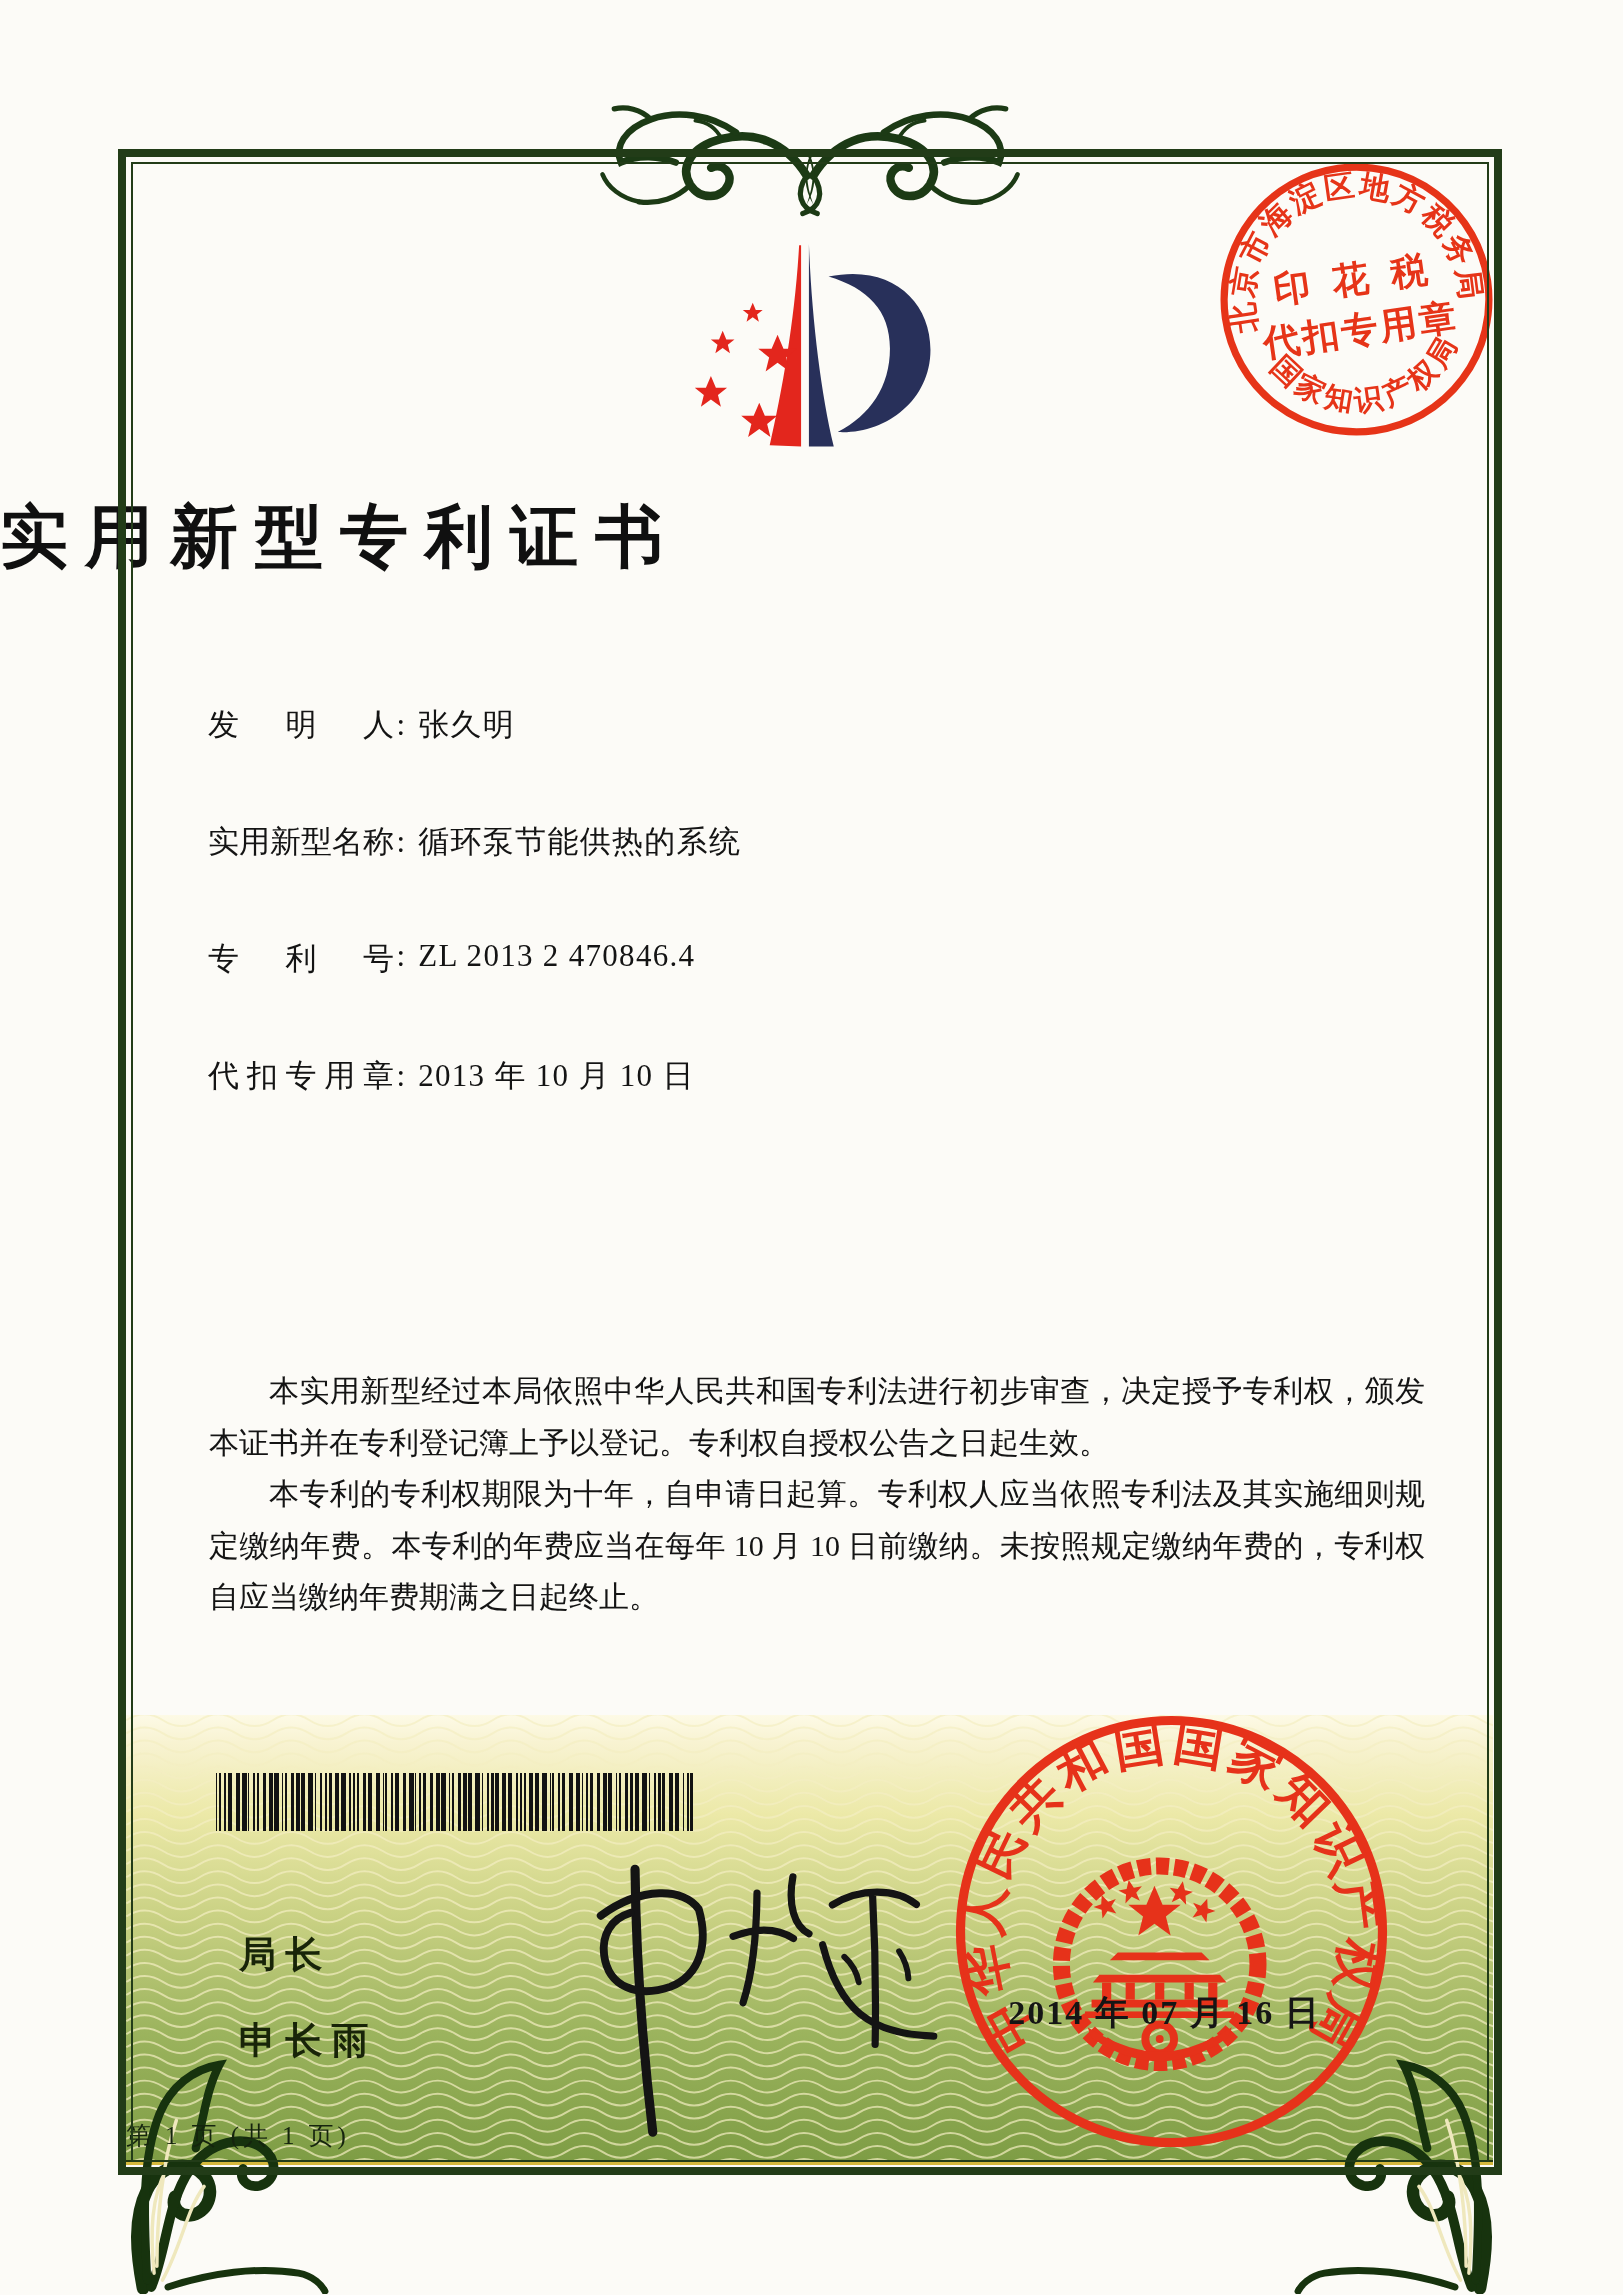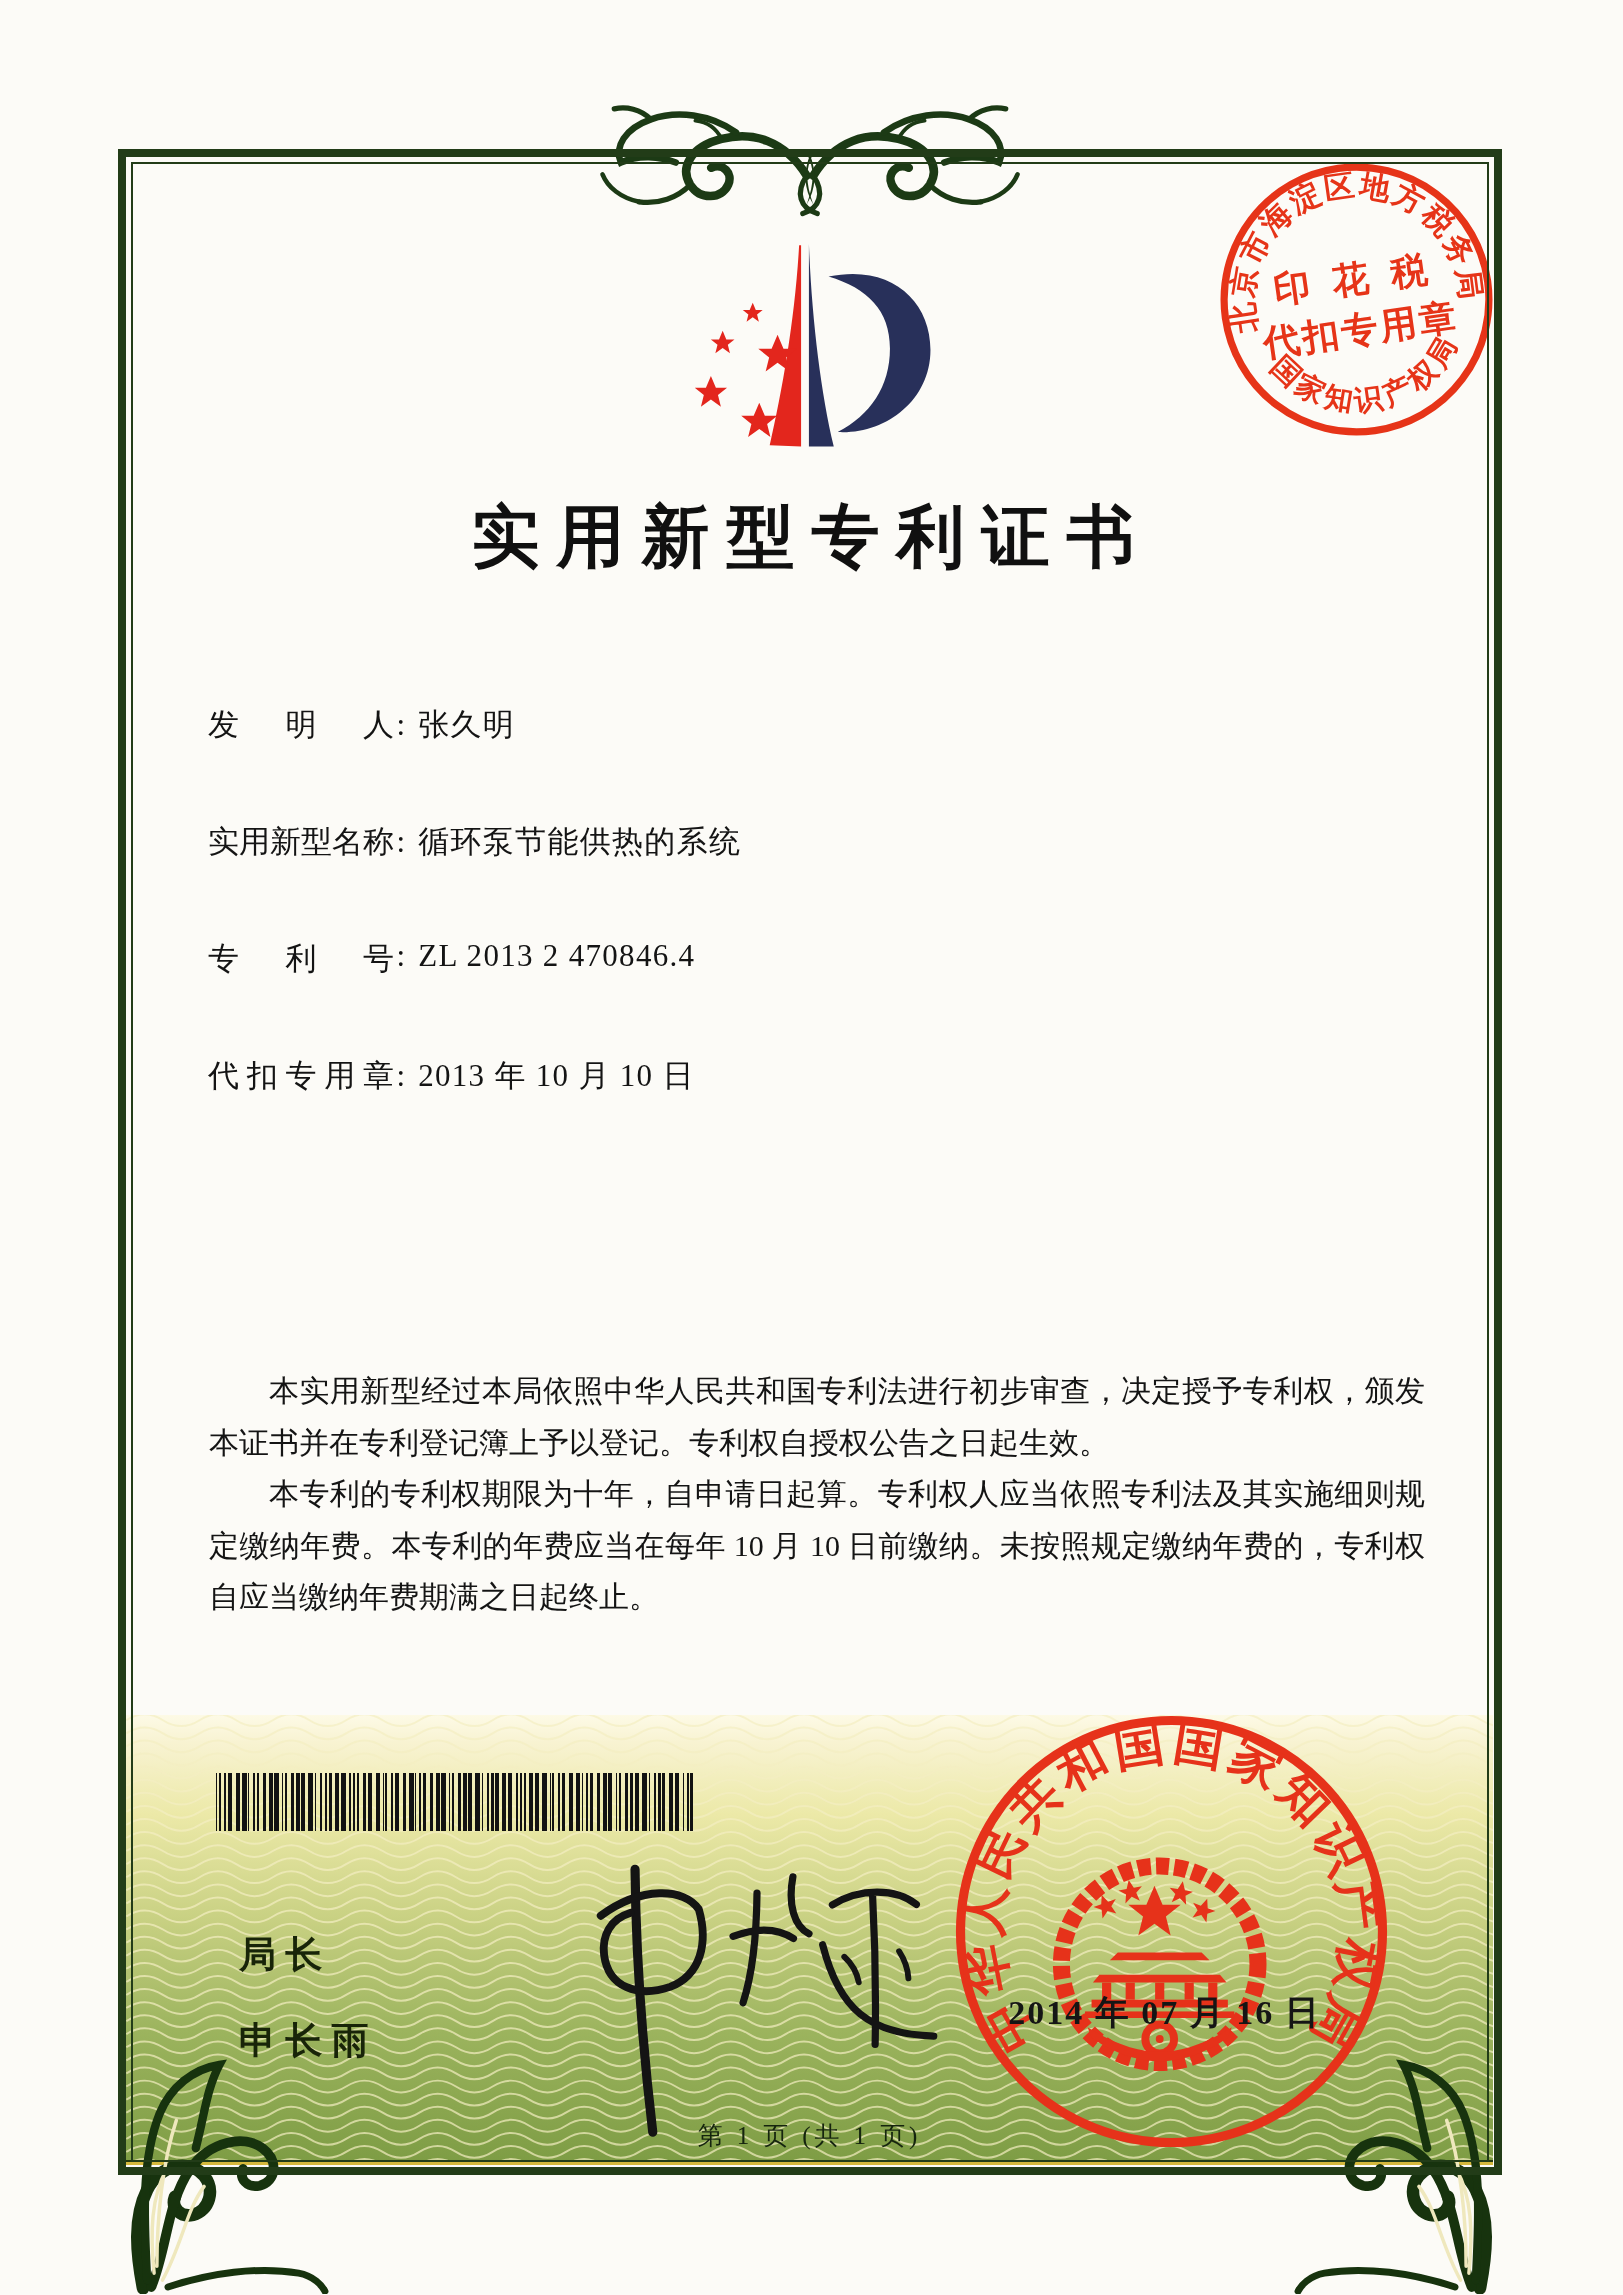--- a/index.html
+++ b/index.html
@@ -7,21 +7,21 @@
   #page{position:relative;width:1623px;height:2295px;background:#fcfbf7;overflow:hidden;
         font-family:"Liberation Serif","DejaVu Serif",serif;color:#141414}
   .abs{position:absolute}
 
   
   #frame{left:118px;top:149px;width:1384px;height:2026px;border:8.5px solid #223c18;z-index:9;pointer-events:none}
   #frame-inner{position:absolute;inset:5.2px;border:2.6px solid #223c18}
 
   
   #cert-no{left:165px;top:280px;font-size:30px;letter-spacing:6.5px;color:#1b1b1b;white-space:nowrap;z-index:3}
-  #title{left:0;right:0;top:492px;text-align:center;font-size:68px;font-weight:700;
+  #title{left:0;right:0;top:492px;font-size:68px;font-weight:700;
          letter-spacing:17px;color:#101010;z-index:3;white-space:nowrap}
 
   
   #fields{left:208px;top:704px;width:1244px;z-index:3}
   .frow{height:117px;font-size:31px;white-space:nowrap}
   .frow .lab{display:inline-block;width:186px;text-align:justify;text-align-last:justify;vertical-align:top}
   .frow .colon{display:inline-block;margin-left:2.6px}
   .frow .val{display:inline-block;margin-left:13px;letter-spacing:1.3px}
 
   
@@ -49,21 +49,21 @@
   #director-name{left:239px;top:2016px;font-size:37px;font-weight:600;letter-spacing:9.2px;color:#182408;z-index:3}
 
   #signature{left:450px;top:1833px;width:511px;height:308px;z-index:5;transform:rotate(-3deg)}
 
   
   #seal{left:952px;top:1712px;width:439px;height:439px;z-index:4}
   #seal text{fill:#e6321a;font-weight:700}
   #seal-date{left:1001px;top:1990px;width:327px;text-align:center;font-size:34px;font-weight:600;
              letter-spacing:2px;color:#151515;z-index:6;white-space:nowrap}
 
-  #page-footer{left:126px;width:1367px;top:2119px;text-align:center;font-size:25px;
+  #page-footer{left:126px;width:1367px;top:2119px;text-align:left;font-size:25px;
                letter-spacing:3.9px;color:#15240e;z-index:3}
 
   .corner-flourish{bottom:1.3px;width:217px;height:250px;z-index:2}
   #flourish-left{left:122px}
   #flourish-right{right:122px;transform:scaleX(-1)}
 
   #top-ornament{left:575px;top:76px;width:470px;height:143px;z-index:3}
 </style>
 </head>
 <body>

